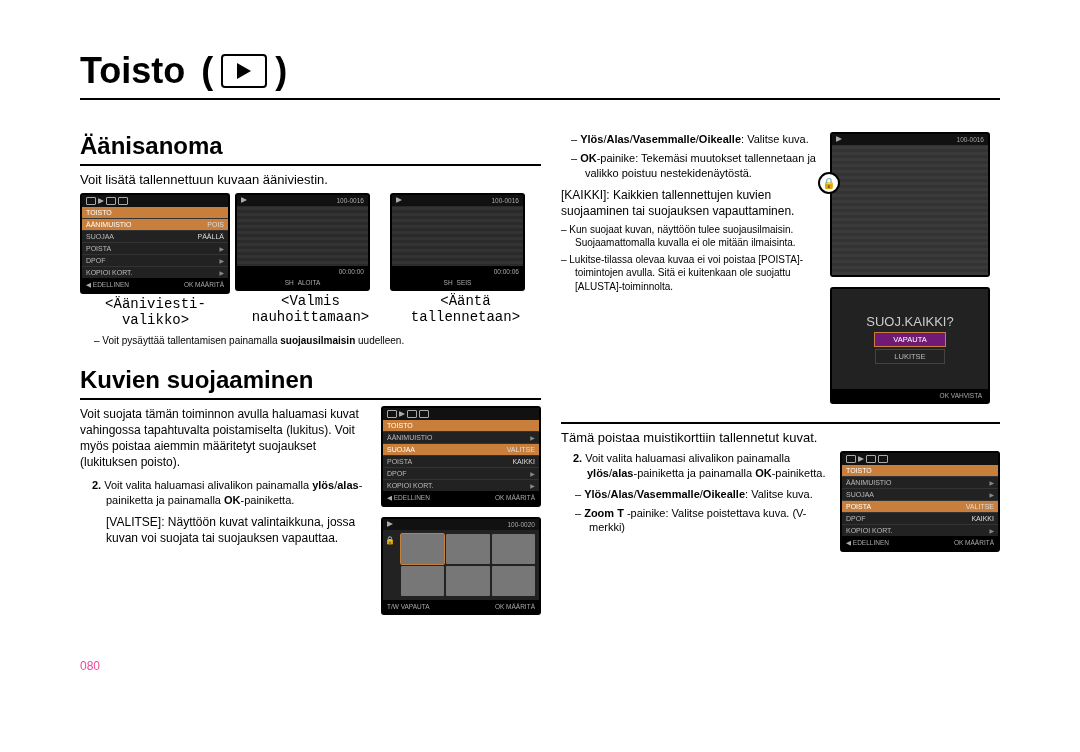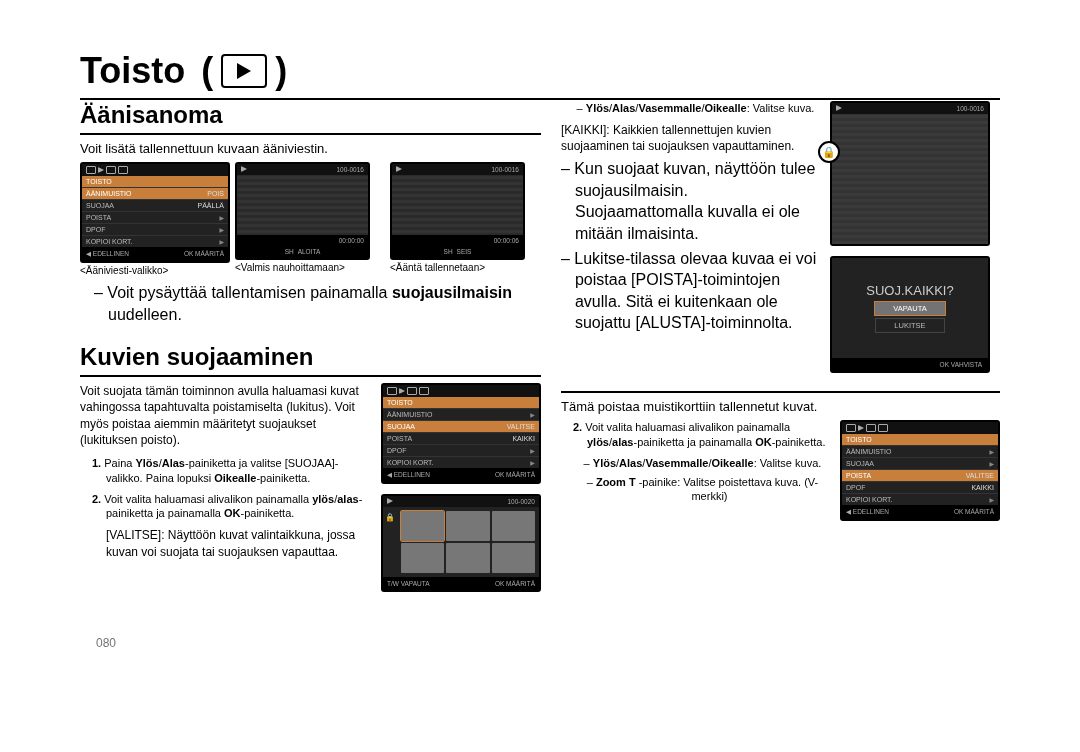--- a/index.html
+++ b/index.html
@@ -33,33 +33,33 @@
     background: #000;
   }
   .title-text { background:#fff; padding-right:8px; position:relative; z-index:1;}
   .title-icon-wrap {
     display:inline-flex; align-items:center; justify-content:center;
     border:2px solid #000; border-radius:4px;
     width:46px; height:34px; background:#fff; position:relative; z-index:1;
   }
   .title-play { width:0;height:0;border-top:8px solid transparent;border-bottom:8px solid transparent;border-left:14px solid #000;}
   
-  .cols { display:flex; gap:20px; margin-top:9px;}
+  .cols { display:flex; gap:20px; margin-top:40px;}
   .col { flex:1; min-width:0;}
   h2 { font-size: 24px; font-weight: bold; margin-bottom:4px; }
   .rule { height:2px; background:#000; margin-bottom:6px;}
   .lead { font-size:13px; margin-bottom:6px;}
   .bodytxt { font-size:12px; line-height:1.35; }
-  .note { font-size:16px; line-height:1.35; margin:3px 0 3px 28px; text-indent:-14px;}
+  .note { font-size:10px; line-height:1.35; margin:3px 0 3px 28px; text-indent:-14px;}
   .note .dash::before { content:"– "; }
   b{font-weight:bold;}
   ol.steps { list-style:none; margin-left:26px; font-size:11px; line-height:1.35;}
   ol.steps li{ margin-bottom:6px; text-indent:-14px;}
   ol.steps li .num{font-weight:bold;}
-  .spec-list { font-size:11px; line-height:1.35; margin-left:10px;text-align:center;}
+  .spec-list { font-size:11px; line-height:1.35; margin-left:10px;}
   .spec-list .row{ margin-bottom:4px; text-indent:-14px; padding-left:14px;}
   .spec-list .row .dash::before{content:"– ";}
   
   .lcd {
     background:#222; color:#ddd; border:2px solid #000;
     border-radius:3px; font-size:7px; width:150px;
     display:inline-block; vertical-align:top;
   }
   .lcd-header{ display:flex; align-items:center; gap:2px; padding:2px 4px; background:#111;}
   .ico{ display:inline-block; width:10px;height:8px;border:1px solid #aaa;border-radius:1px;}
@@ -69,41 +69,41 @@
   .menu-row.sel{ background:#c77f3b; color:#fff;}
   .menu-val{ color:#ddd; }
   .menu-row .ar::after{content:"▶"; font-size:6px; color:#888;}
   .lcd-footer{ display:flex; justify-content:space-between; padding:3px 4px; background:#000; font-size:6.5px; color:#aaa;}
   .lcd-footer span{white-space:nowrap;}
   
   .lcd.sm{ width:135px;}
   .lcd .stripe-bg{ height:70px; background:repeating-linear-gradient(0deg,#333,#333 3px,#2a2a2a 3px,#2a2a2a 6px); position:relative;}
   .lcd .stripe-bg .bar{position:absolute;left:0;right:0;bottom:0;height:10px;background:#000;display:flex;justify-content:space-between;align-items:center;padding:0 4px;font-size:6.5px;color:#aaa;}
   .lcd .top-info{display:flex;justify-content:space-between;padding:2px 4px;background:#111;font-size:6.5px;color:#aaa;}
-  .caption{ font-size:10px; margin-top:2px;}
+  .caption{ font-size:14px; text-align:center; margin-top:2px;font-family:Liberation Mono, monospace;}
   .row-lcd{ display:flex; gap:4px; margin:6px 0;}
   .row-lcd .cell{flex:1;}
   
   .thumb-grid{height:70px;display:grid;grid-template-columns:repeat(3,1fr);grid-template-rows:repeat(2,1fr);gap:2px;padding:4px;background:#222;}
   .thumb-grid .th{background:#777;border-radius:1px;}
   .thumb-grid .th.sel{outline:1px solid #c77f3b;}
   .thumb-footer{display:flex;justify-content:space-between;padding:3px 4px;font-size:6.5px;background:#000;color:#aaa;}
   
   .lock-lcd{width:160px;}
   .lock-body{height:130px;background:repeating-linear-gradient(0deg,#3a3a3a,#3a3a3a 3px,#333 3px,#333 6px);position:relative;}
   .lock-badge{position:absolute;left:-14px;top:38px;width:22px;height:22px;border:2px solid #000;border-radius:50%;background:#fff;display:flex;align-items:center;justify-content:center;font-size:11px;}
   
   .dlg-lcd{width:160px;margin-top:10px;}
   .dlg-body{height:100px;background:#222;position:relative;display:flex;flex-direction:column;align-items:center;justify-content:center;gap:0;}
   .dlg-label{font-size:13px;color:#ccc;margin-bottom:2px;}
   .dlg-opt{font-size:7.5px;padding:2px 18px;color:#bbb;border:1px solid #444;margin:1px 0;}
-  .dlg-opt.sel{background:#737373;border-color:#c77f3b;color:#fff;}
+  .dlg-opt.sel{background:#701a75;border-color:#c77f3b;color:#fff;}
   .dlg-foot{display:flex;justify-content:flex-end;gap:6px;padding:3px 6px;background:#000;font-size:6.5px;color:#aaa;}
   
-  .pgnum{ position:absolute; left:16px; bottom:-40px; font-size:12px; color:#737373;}
+  .pgnum{ position:absolute; left:0; bottom:-40px; font-size:12px; color:#ec4899;}
   
   .section{margin-bottom:18px;}
   .flex-top{display:flex;gap:10px;}
   .flex-top .txt{flex:1;}
 </style>
 </head>
 <body>
 
 <div class="page">
 
@@ -209,21 +209,20 @@
         <div class="note"><span class="dash"></span><span>Voit pysäyttää tallentamisen painamalla <b>suojausilmaisin</b> uudelleen.</span></div>
       </div>
 
       <div class="section">
         <h2>Kuvien suojaaminen</h2>
         <div class="rule"></div>
         <div class="flex-top">
           <div class="txt">
             <div class="bodytxt">Voit suojata tämän toiminnon avulla haluamasi kuvat vahingossa tapahtuvalta poistamiselta (lukitus). Voit myös poistaa aiemmin määritetyt suojaukset (lukituksen poisto).</div>
             <ol class="steps" style="margin-top:8px;">
-              <li><span class="num">1.</span> <span>Paina <b>Ylös</b>/<b>Alas</b>-painiketta ja valitse [SUOJAA]-valikko. Paina lopuksi <b>Oikealle</b>-painiketta.</span></li>
               <li><span class="num">2.</span> <span>Voit valita haluamasi alivalikon painamalla <b>ylös</b>/<b>alas</b>-painiketta ja painamalla <b>OK</b>-painiketta.</span></li>
             </ol>
             <div class="bodytxt" style="margin-left:26px;margin-top:2px;">[VALITSE]: Näyttöön kuvat valintaikkuna, jossa kuvan voi suojata tai suojauksen vapauttaa.</div>
           </div>
           <div style="width:160px;">
             
             <div class="lcd" style="width:160px;">
               <div class="lcd-header">
                 <span class="ico"></span>
                 <span class="ico play"></span>
@@ -283,20 +282,21 @@
           </div>
         </div>
       </div>
     </div>
 
     <div class="col" style="flex:1">
       <div class="flex-top section">
         <div class="txt">
           <div class="spec-list">
             <div class="row"><span class="dash"></span><span><b>Ylös</b>/<b>Alas</b>/<b>Vasemmalle</b>/<b>Oikealle</b>: Valitse kuva.</span></div>
+            <div class="row"><span class="dash"></span><span><b>OK</b>-painike:  Tekemäsi muutokset tallennetaan ja valikko poistuu nestekidenäytöstä.</span></div>
           </div>
           <div class="bodytxt" style="margin:6px 0 4px 0;">[KAIKKI]: Kaikkien tallennettujen kuvien suojaaminen tai suojauksen vapauttaminen.</div>
           <div class="note" style="margin-left:14px;"><span class="dash"></span><span>Kun suojaat kuvan, näyttöön tulee suojausilmaisin. Suojaamattomalla kuvalla ei ole mitään ilmaisinta.</span></div>
           <div class="note" style="margin-left:14px;"><span class="dash"></span><span>Lukitse-tilassa olevaa kuvaa ei voi poistaa [POISTA]-toimintojen avulla. Sitä ei kuitenkaan ole suojattu [ALUSTA]-toiminnolta.</span></div>
         </div>
         <div style="width:170px;position:relative;">
           <div class="lcd lock-lcd" style="position:relative;">
             <div class="top-info">
                 <span class="ico play"></span>
                 <span>100-0016</span>

